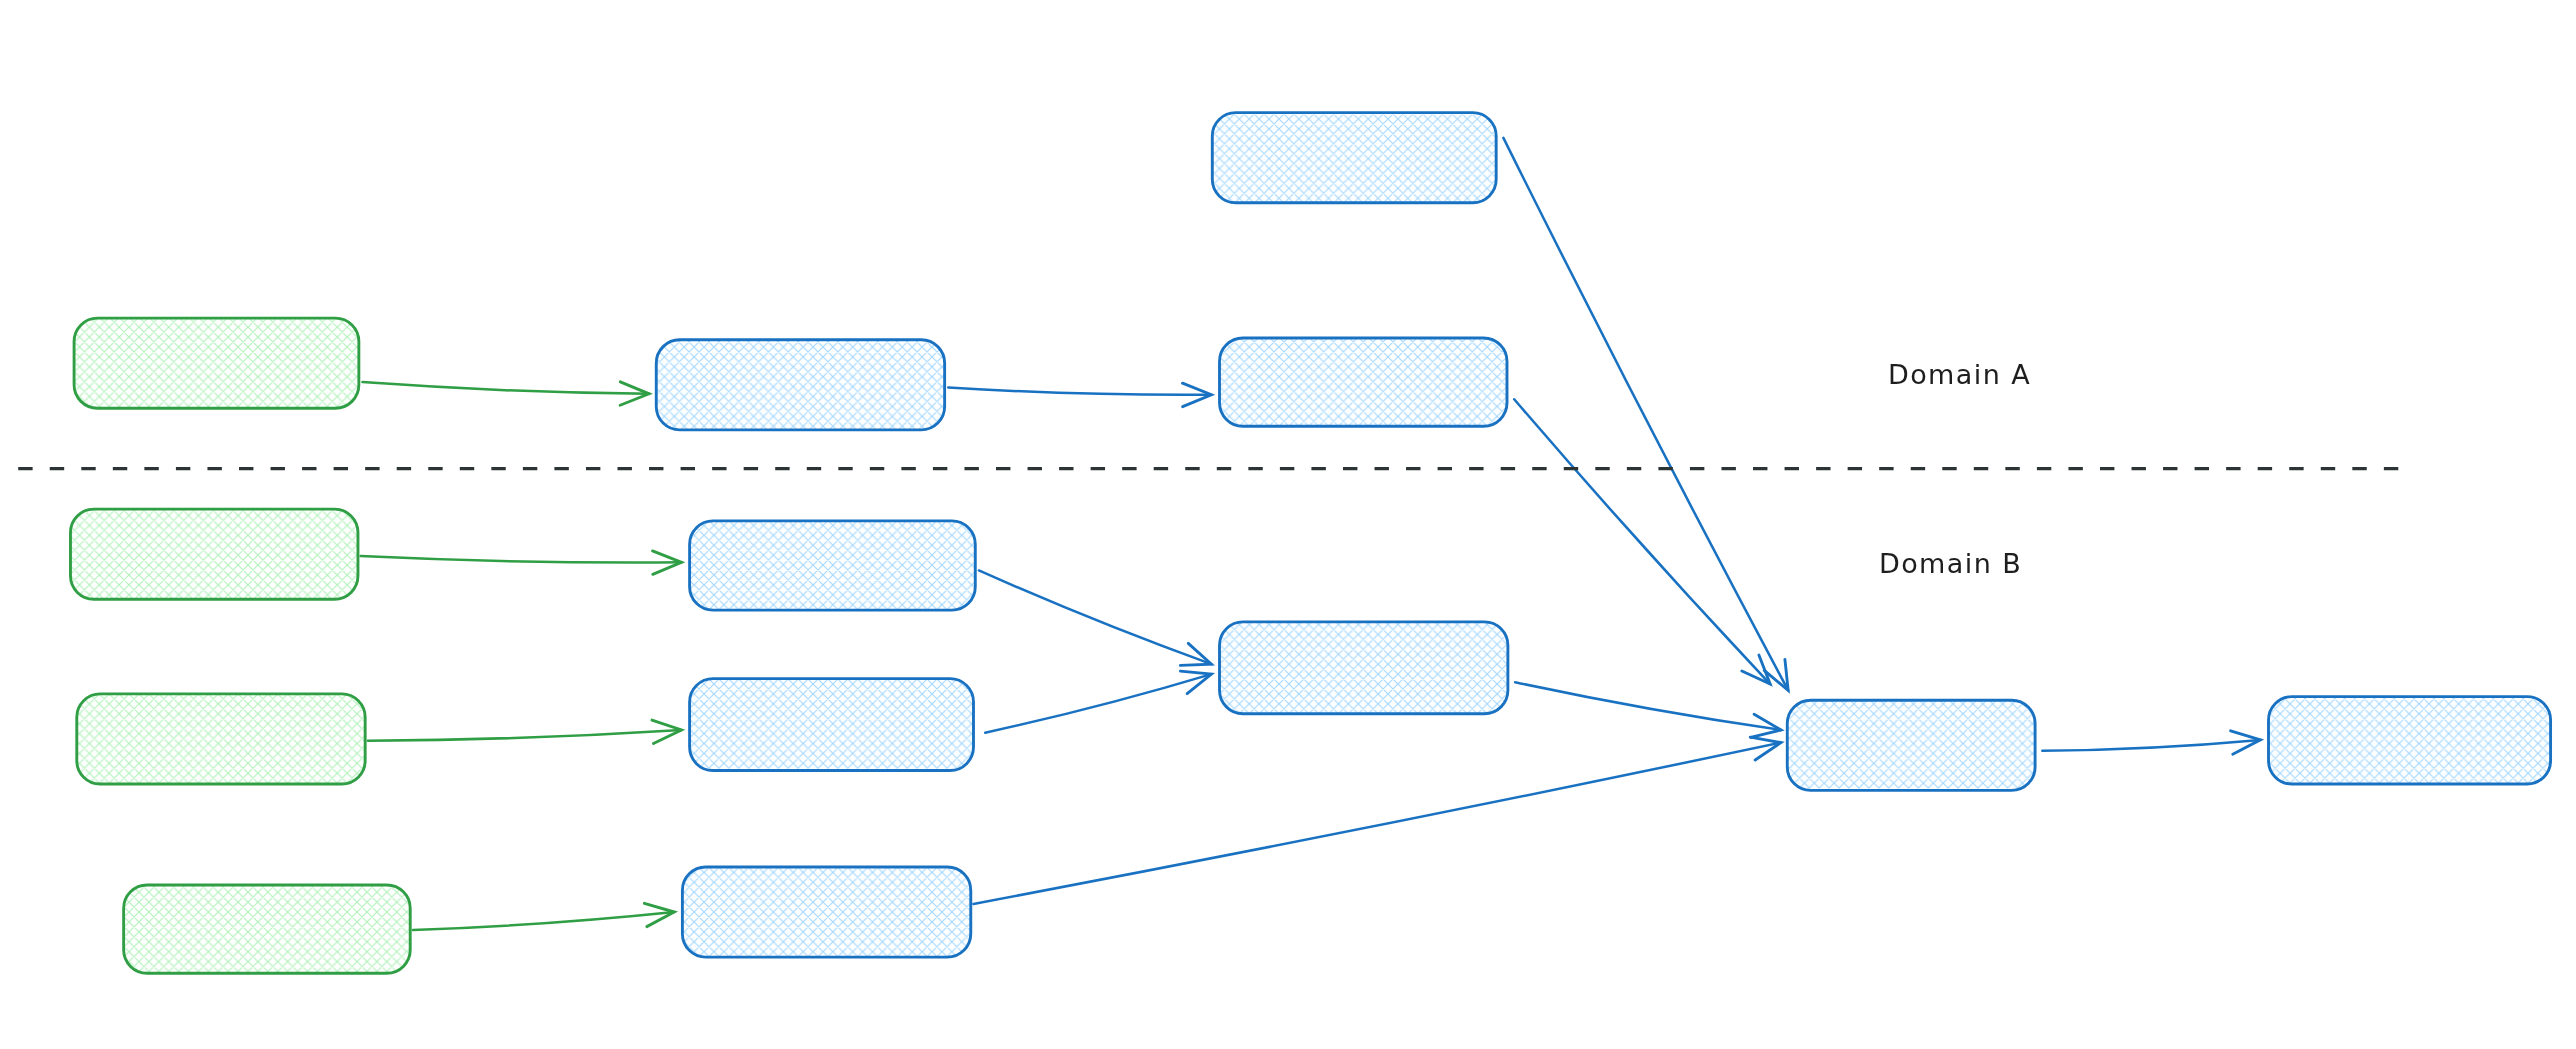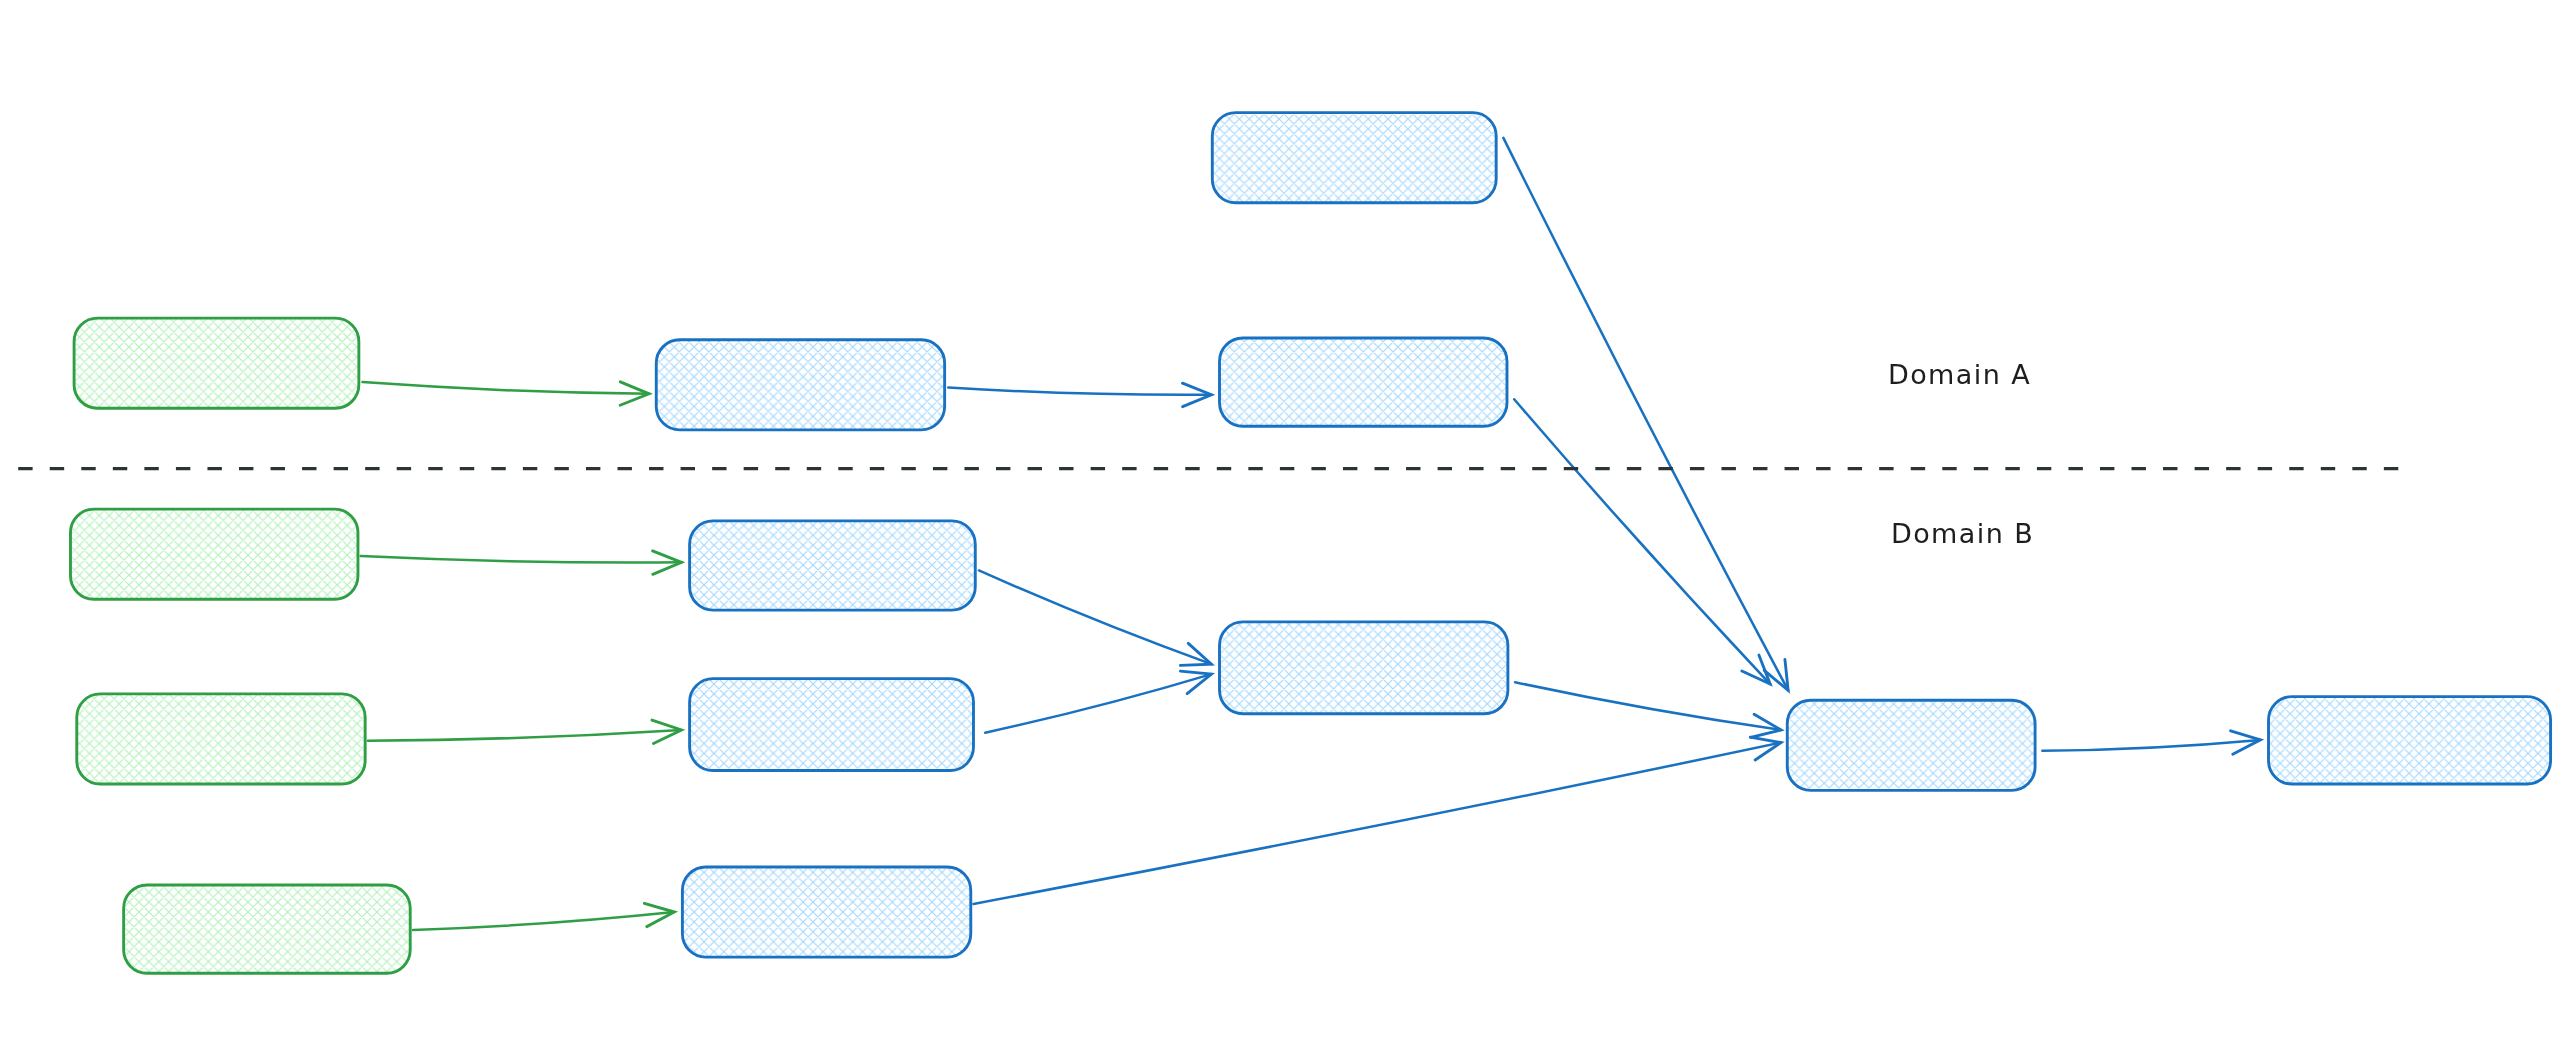--- a/index.html
+++ b/index.html
@@ -23,21 +23,21 @@
   .domain-label {
     position: absolute;
     font-size: 27px;
     line-height: 31px;
     color: #1e1e1e;
     letter-spacing: 1.4px;
     white-space: nowrap;
     user-select: none;
   }
   .domain-label.a { left: 1888px; top: 334px; margin-top: 25px; }
-  .domain-label.b { left: 1879px; top: 518px; margin-left: 12px; }
+  .domain-label.b { left: 1879px; top: 548px; }
 </style>
 </head>
 <body>
 
 <div class="canvas">
   <svg id="diagram-svg" width="2576" height="1049" viewBox="0 0 2858 1164" xmlns="http://www.w3.org/2000/svg">
       <defs>
         <pattern id="hatch-blue" width="11" height="11" patternUnits="userSpaceOnUse">
           <rect width="11" height="11" fill="#ffffff"></rect>
           <path d="M0 11L11 0M-2.75 2.75L2.75 -2.75M8.25 13.75L13.75 8.25M0 0L11 11M-2.75 8.25L2.75 13.75M8.25 -2.75L13.75 2.75" stroke="#a5d8ff" stroke-width="1.3" fill="none"></path>

